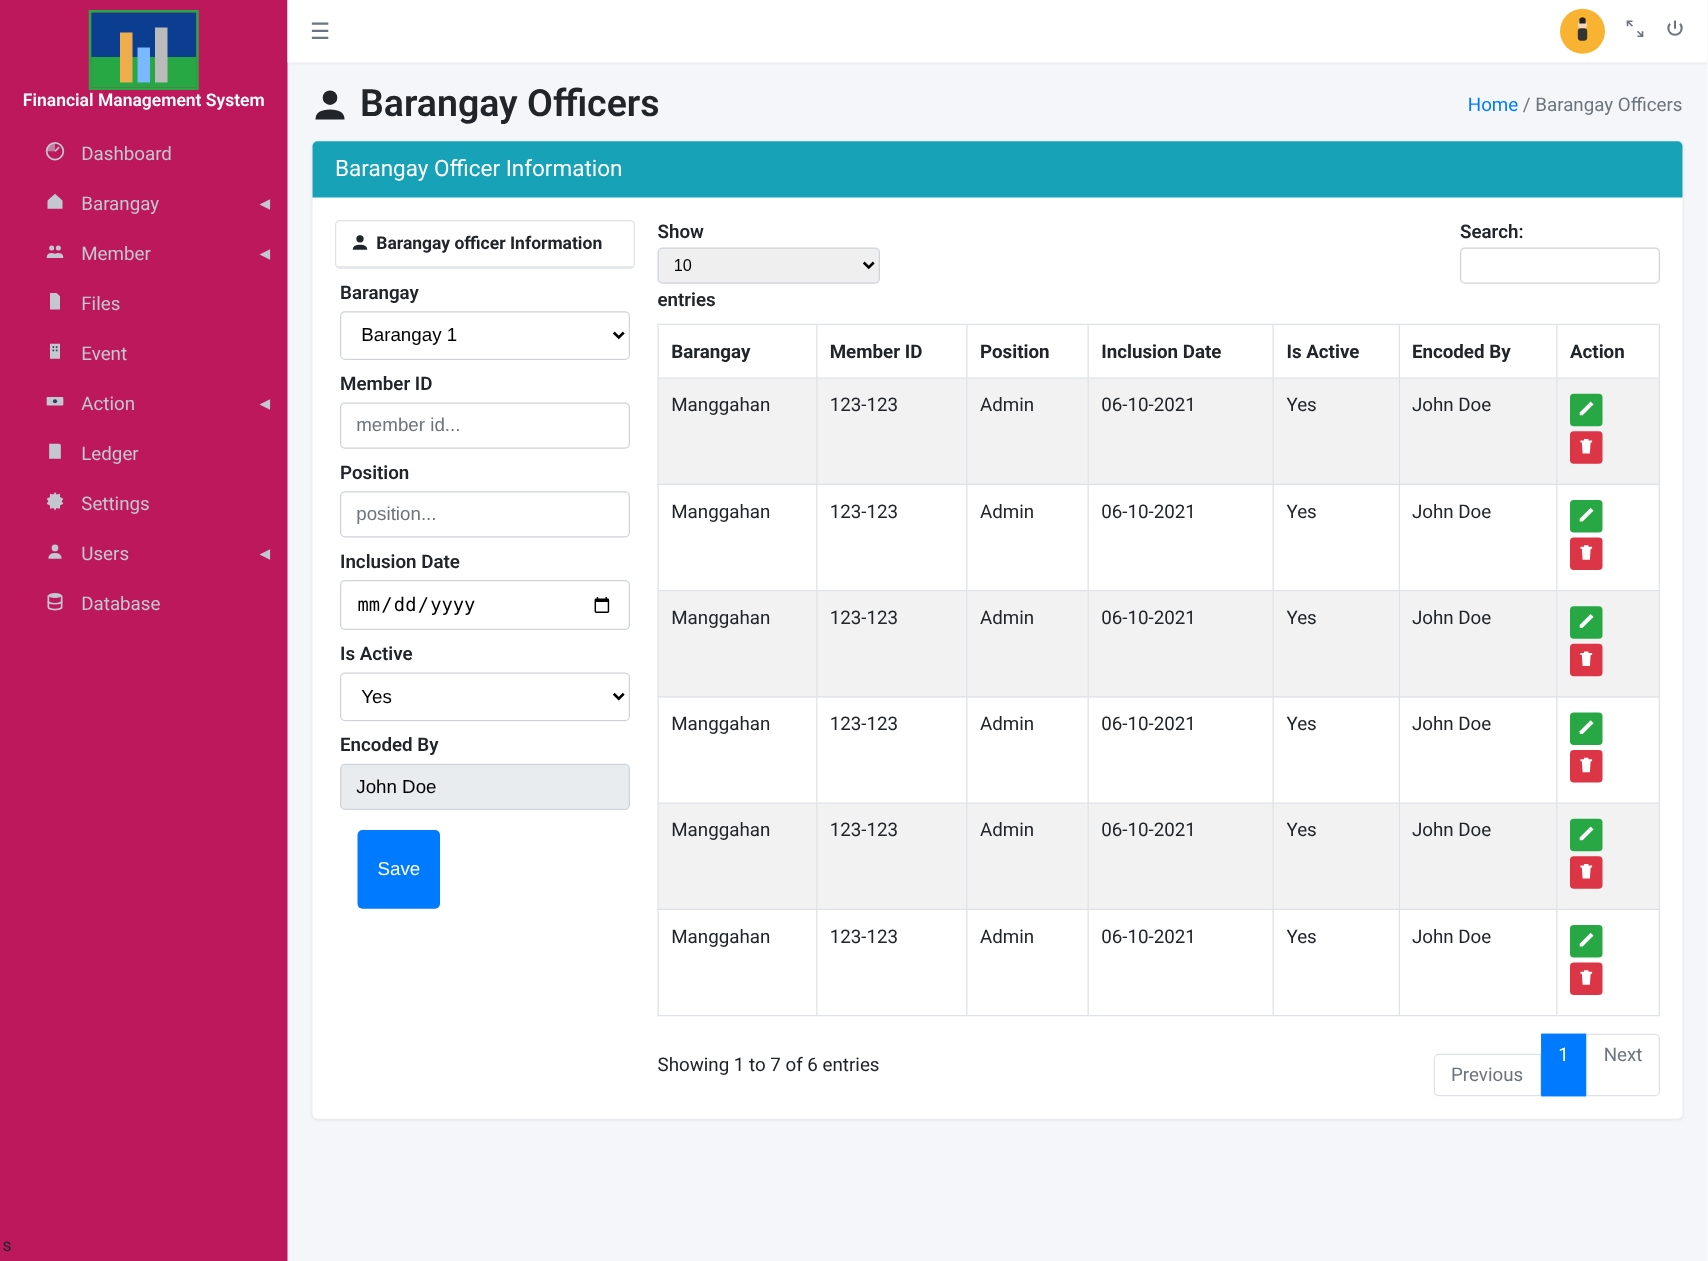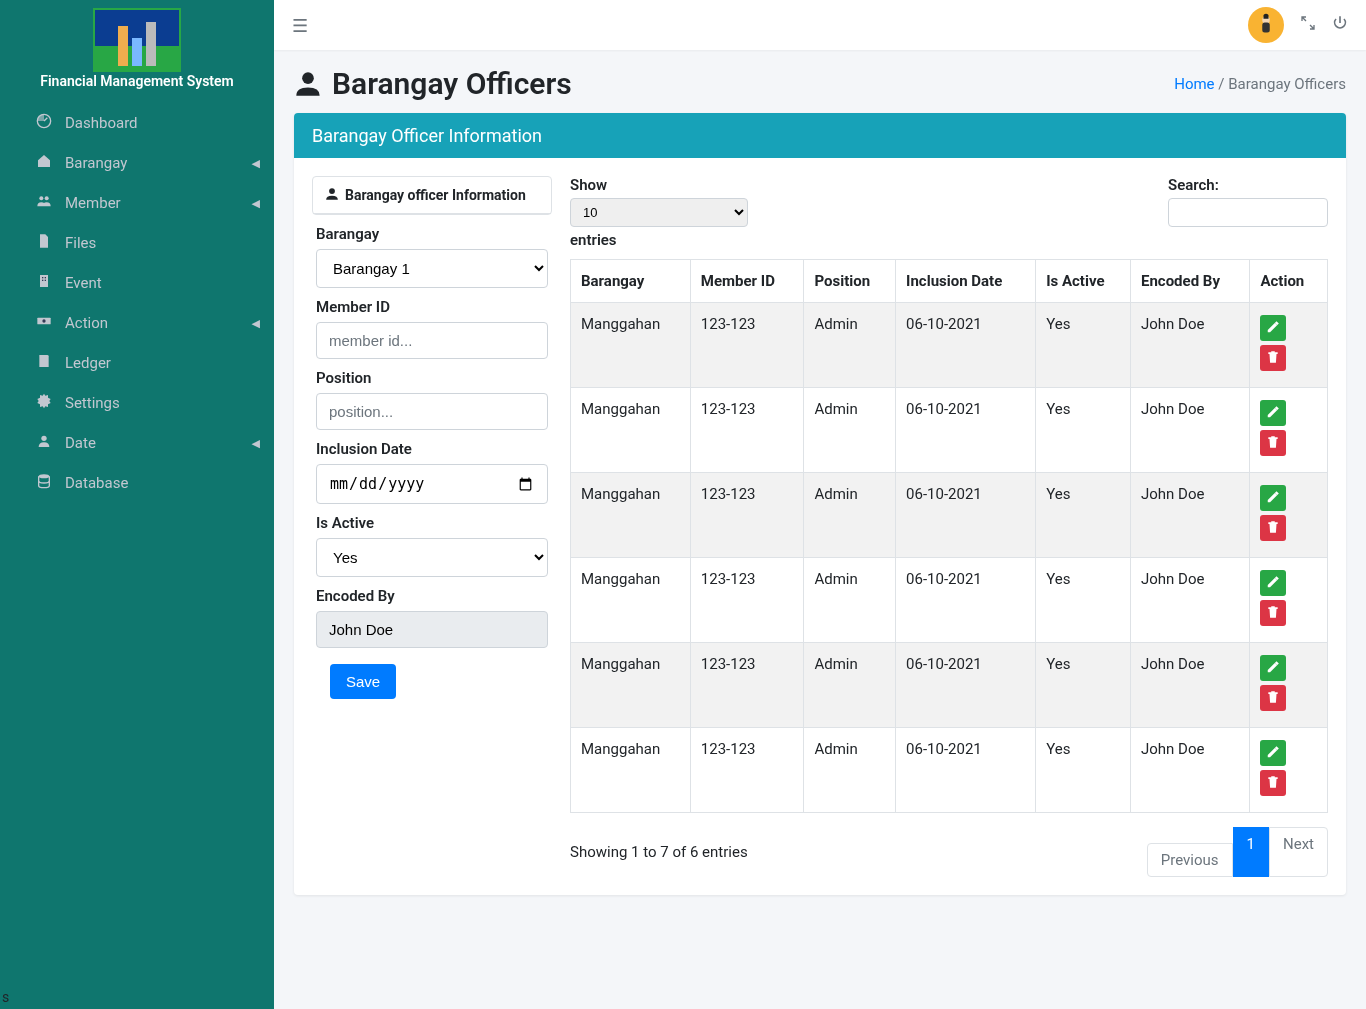--- a/index.html
+++ b/index.html
@@ -5,22 +5,22 @@
 * { margin: 0; padding: 0; box-sizing: border-box; }
 body {
   font-family: -apple-system, BlinkMacSystemFont, "Segoe UI", Roboto, "Helvetica Neue", Arial, sans-serif;
   font-size: 16px;
   color: #212529;
   background: #f4f6f9;
   display: flex;
   min-height: 100vh;
 }
 .sidebar {
-  width: 274px;
-  background: #0f766e;
+  width: 230px;
+  background: #be185d;
   color: #c2c7d0;
   flex-shrink: 0;
   padding-top: 0;
 }
 .brand {
   text-align: center;
   padding: 8px 12px 6px;
   color: #fff;
 }
 .brand .logo {
@@ -98,21 +98,21 @@
 }
 .form-col .panel-body { padding: 0 0 14px;}
 .fg { margin: 10px 0 0; padding: 0 4px;}
 .fg label { display:block; font-weight:600; font-size:15px; margin-bottom:6px;}
 .fg input, .fg select {
   width:100%; padding:9px 12px; border:1px solid #ced4da; border-radius:4px;
   font-size:15px; background:#fff;
 }
 .fg input::placeholder{color:#6c757d;}
 .fg input[readonly]{background:#e9ecef;}
-.btn { display:inline-block; border:none; border-radius:4px; cursor:pointer; font-size:15px; padding:9px 16px;}
+.btn { display:inline-block; border:none; border-radius:4px; cursor:pointer; font-size:15px; padding:23px 16px;}
 .btn-primary { background:#007bff; color:#fff;}
 .table-col { flex:1; min-width:0;}
 .dt-top { display:flex; justify-content:space-between; align-items:flex-start; margin-bottom:10px;}
 .dt-top .show { display:flex; flex-direction:column; gap:4px; font-size:15px; font-weight:600;}
 .dt-top .show select { width:178px; padding:5px 8px; border:1px solid #ced4da; border-radius:4px; font-size:13px;}
 .dt-top .search label { display:block; font-weight:600; font-size:15px; margin-bottom:4px;}
 .dt-top .search input { width:160px; padding:6px 8px; border:1px solid #ced4da; border-radius:4px;}
 table.dt { width:100%; border-collapse:collapse; font-size:15px;}
 table.dt th, table.dt td { border:1px solid #dee2e6; padding:12px 10px; text-align:left; vertical-align:top;}
 table.dt th { font-weight:700; background:#fff;}
@@ -224,21 +224,21 @@
     <span>Settings</span>
 
   </a>
       </li>
       <li>
         <a>
     <span class="ico"><svg width="16" height="16" viewBox="0 0 24 24" fill="currentColor">
               <circle cx="12" cy="8" r="4"></circle>
               <path d="M4 21 Q4 14 12 14 Q20 14 20 21 Z"></path>
             </svg></span>
-    <span>Date</span>
+    <span>Users</span>
     <span class="chev">◀</span>
   </a>
       </li>
       <li>
         <a>
     <span class="ico"><svg width="16" height="16" viewBox="0 0 24 24" fill="currentColor">
               <ellipse cx="12" cy="5" rx="8" ry="3"></ellipse>
               <path d="M4 5 L4 19 A8 3 0 0 0 20 19 L20 5" fill="none" stroke="currentColor" stroke-width="2"></path>
               <path d="M4 12 A8 3 0 0 0 20 12" fill="none" stroke="currentColor" stroke-width="2"></path>
             </svg></span>

